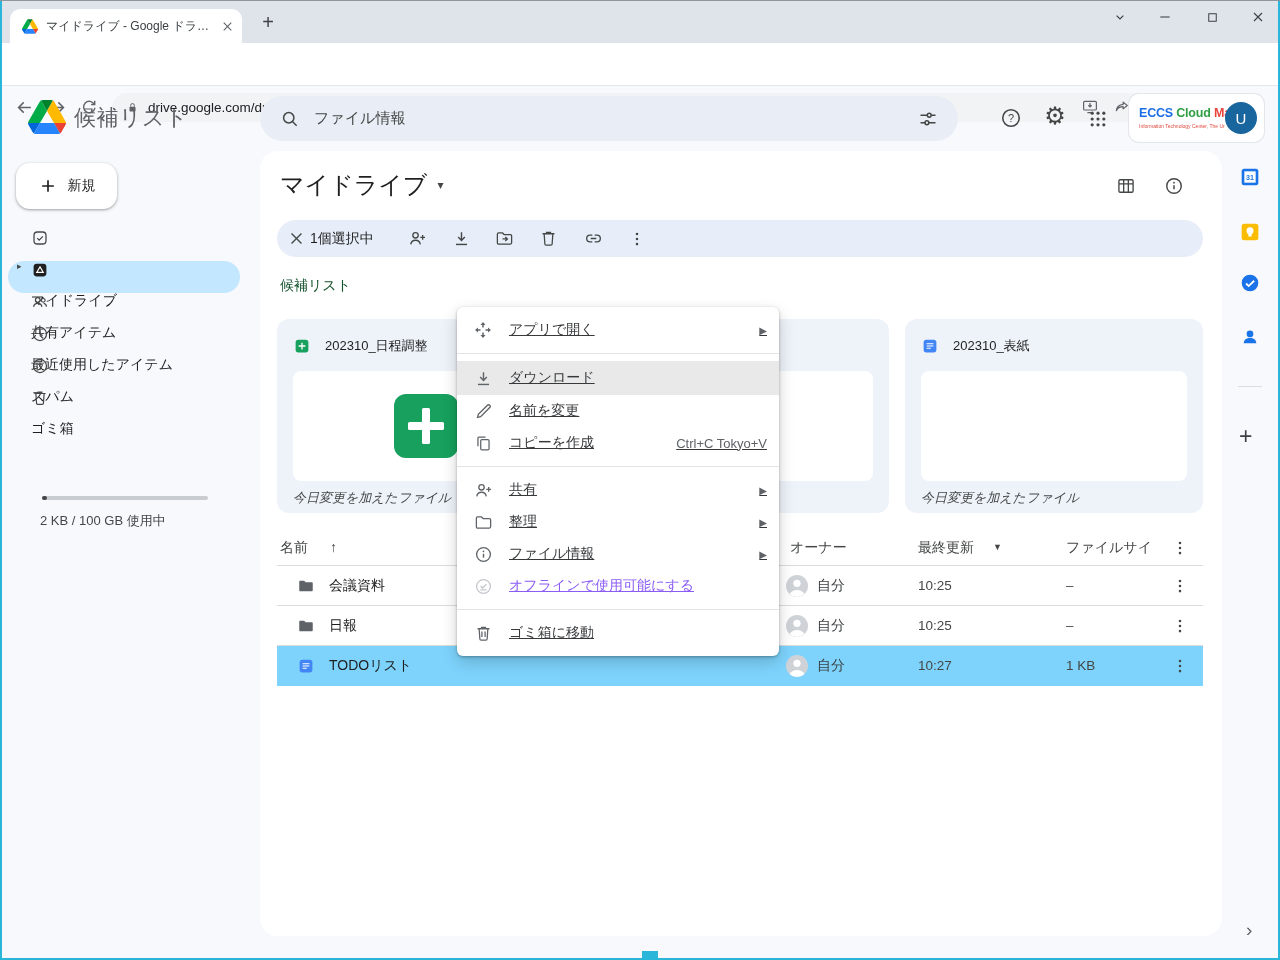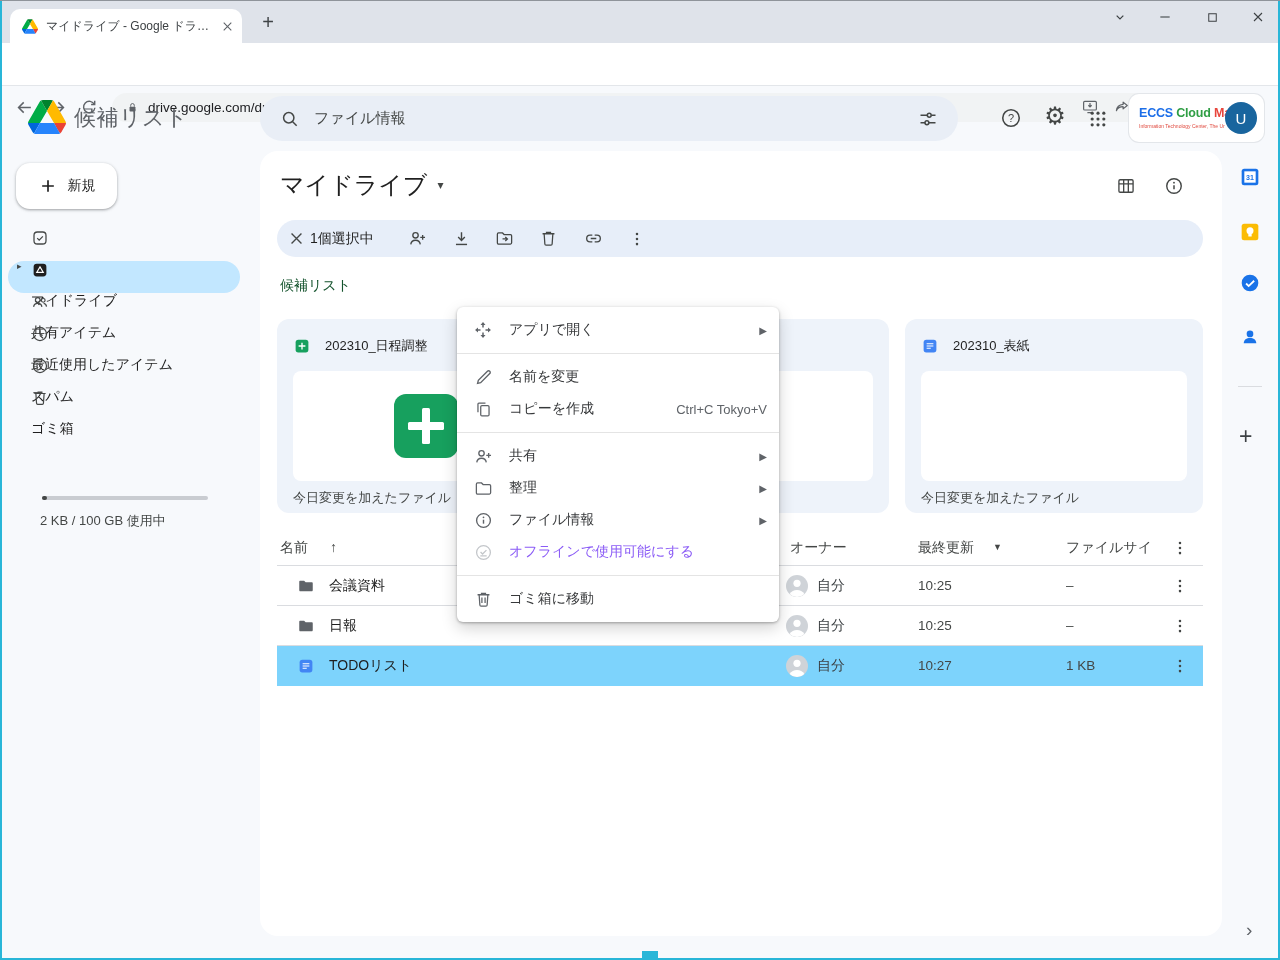--- a/index.html
+++ b/index.html
@@ -48,42 +48,42 @@
   #page-title { position:absolute; left:20px; top:18px; font-size:24px; color:#1f1f1f; display:flex; align-items:center; gap:10px; }
   #title-caret { font-size:12px; color:#444746; }
   .view-ic { position:absolute; top:25px; width:20px; height:20px; color:#444746; }
   #selbar { position:absolute; left:17px; top:69px; width:926px; height:37px; border-radius:19px; background:#e7eef9; }
   .sel-ic { position:absolute; top:8.5px; width:20px; height:20px; display:flex; align-items:center; justify-content:center; color:#444746; }
   #sel-count { position:absolute; left:33px; top:10px; font-size:14px; color:#1f1f1f; }
   #sugg-label { position:absolute; left:20px; top:126px; font-size:14px; color:#14532d; }
   .sg-card { position:absolute; top:168px; width:298px; height:194px; background:#eef3fa; border-radius:12px; }
   .sg-head { position:absolute; left:16px; right:16px; top:17px; height:20px; display:flex; align-items:center; gap:14px; font-size:13px; color:#1f1f1f; }
   .sg-thumb { position:absolute; left:16px; right:16px; top:52px; height:110px; background:#fff; border-radius:8px; }
-  .sg-foot { position:absolute; left:16px; top:170px; font-size:13px; color:#444746; }
+  .sg-foot { position:absolute; left:16px; top:170px; font-size:13px; color:#444746;font-style:italic; }
   #sheet-glyph { position:absolute; left:50%; top:50%; width:64px; height:64px; margin:-32px 0 0 -32px; background:#17a05e; border-radius:12px; }
   #sheet-glyph::before { content:""; position:absolute; left:14px; top:28px; width:36px; height:8px; background:#fff; border-radius:1.5px; }
   #sheet-glyph::after { content:""; position:absolute; left:28px; top:14px; width:8px; height:36px; background:#fff; border-radius:1.5px; }
 
   
   #thead { position:absolute; left:17px; top:380px; width:926px; height:35px; border-bottom:1px solid #dadce0; font-size:14px; color:#444746; }
   .th { position:absolute; top:8px; }
   .trow { position:absolute; left:17px; width:926px; height:40px; border-bottom:1px solid #dadce0; }
   .trow.selected { background:#7dd3fc; border-bottom:none; }
   .td-ico { position:absolute; left:20px; top:11px; width:18px; height:18px; }
   .td-name { position:absolute; left:52px; top:11px; font-size:14px; color:#1f1f1f; }
   .td-av { position:absolute; left:508px; top:8px; width:24px; height:24px; }
   .td-owner { position:absolute; left:540px; top:11px; font-size:14px; color:#3c4043; }
   .td-time { position:absolute; left:641px; top:12px; font-size:13.5px; color:#444746; }
   .td-size { position:absolute; left:789px; top:12px; font-size:13.5px; color:#444746; }
   .td-dots { position:absolute; left:894px; top:11px; width:18px; height:18px; color:#444746; }
 
   
   #ctx { left:457px; top:306px; width:322px; background:#fff; border-radius:6px; padding:7px 0; z-index:60;
          box-shadow:0 1px 3px rgba(0,0,0,.3), 0 6px 16px rgba(0,0,0,.18); }
-  .mi { height:32px; display:flex; align-items:center; padding:0 12px 0 16px; font-size:14px; color:#37393b; }
+  .mi { height:32px; display:flex; align-items:center; padding:0 12px 0 16px; font-size:14px; color:#37393b;text-decoration:underline; }
   .mi.hl { height:34px; background:#e9e9e9; }
   .mi.disabled { color:#8b5cf6; }
   .mi.disabled .mic { color:#c3c6ca; }
   .mic { width:20px; height:20px; color:#5f6368; flex:none; display:flex; align-items:center; justify-content:center; }
   .ml { margin-left:16px; }
   .m-arrow { margin-left:auto; font-size:10px; color:#5f6368; }
   .m-short { margin-left:auto; font-size:13px; color:#5f6368; }
   .msep { height:1px; background:#e4e4e4; margin:7px 0; }
 
   
@@ -528,20 +528,29 @@
     <div class="mi">
       <span class="mic">
         <svg viewBox="0 0 24 24" width="20" height="20" fill="currentColor">
             <path d="M12 2.5L15 6h-2.1v3h-1.8V6H9zM12 21.5L9 18h2.1v-3h1.8v3H15zM2.5 12L6 9v2.1h3v1.8H6V15zM21.5 12L18 15v-2.1h-3v-1.8h3V9z"></path>
           </svg>
       </span>
       <span class="ml">アプリで開く</span>
       <span class="m-arrow">▶</span>
     </div>
     <div class="msep"></div>
+    <div class="mi hl">
+      <span class="mic">
+        <svg viewBox="0 0 24 24" width="19" height="19" fill="none" stroke="currentColor" stroke-width="1.8">
+            <path d="M12 4v10M7.8 10.2L12 14.4l4.2-4.2"></path>
+            <path d="M5 19.5h14"></path>
+          </svg>
+      </span>
+      <span class="ml">ダウンロード</span>
+    </div>
     <div class="mi">
       <span class="mic">
         <svg viewBox="0 0 24 24" width="19" height="19" fill="none" stroke="currentColor" stroke-width="1.7">
             <path d="M4.5 19.5l1-3.9L17 4.1a2 2 0 0 1 2.9 2.9L8.4 18.5l-3.9 1z"></path>
           </svg>
       </span>
       <span class="ml">名前を変更</span>
     </div>
     <div class="mi">
       <span class="mic">

